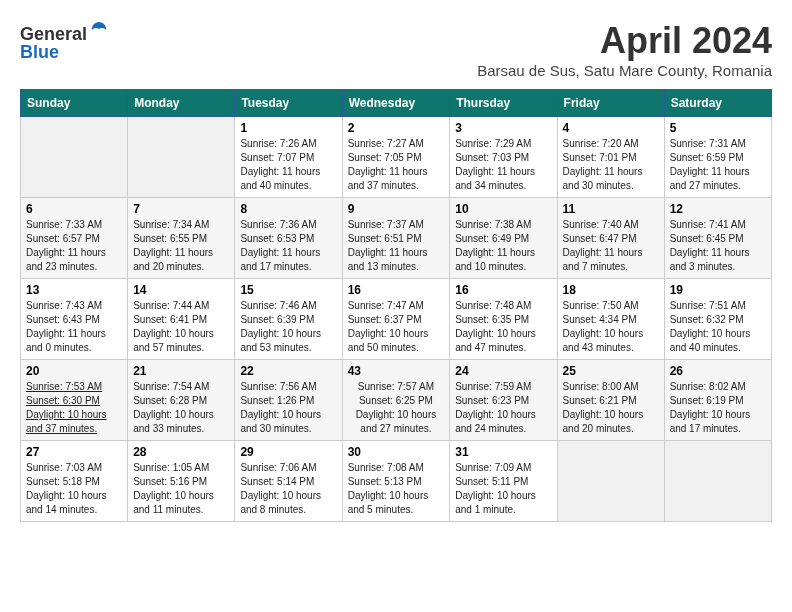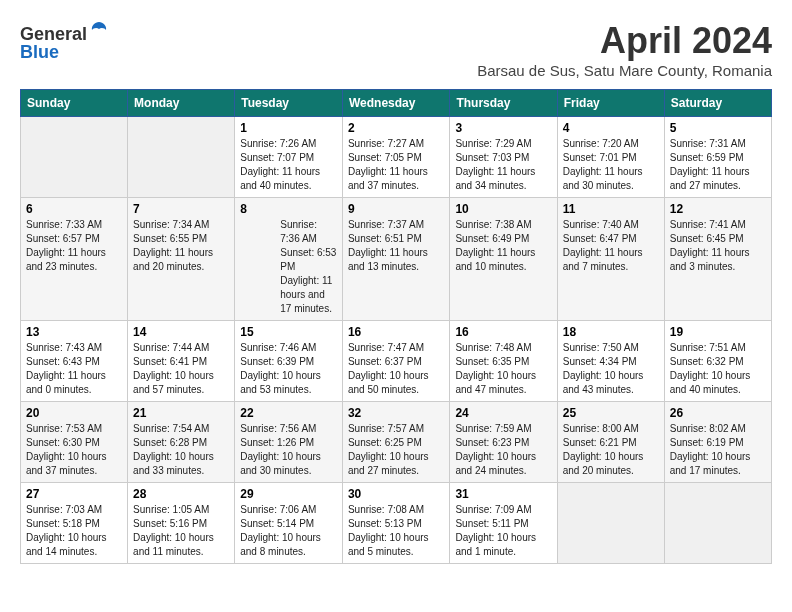--- a/index.html
+++ b/index.html
@@ -164,21 +164,21 @@
 Daylight: 11 hours and 23 minutes.</div>
         </td>
         <td>
           <span class="day-num">7</span>
           <div class="day-info" style="white-space: pre-line;">Sunrise: 7:34 AM
 Sunset: 6:55 PM
 Daylight: 11 hours and 20 minutes.</div>
         </td>
         <td>
           <span class="day-num">8</span>
-          <div class="day-info" style="white-space: pre-line; margin-left: 40px;">Sunrise: 7:36 AM
+          <div class="day-info" style="white-space: pre-line;">Sunrise: 7:36 AM
 Sunset: 6:53 PM
 Daylight: 11 hours and 17 minutes.</div>
         </td>
         <td>
           <span class="day-num">9</span>
           <div class="day-info" style="white-space: pre-line;">Sunrise: 7:37 AM
 Sunset: 6:51 PM
 Daylight: 11 hours and 13 minutes.</div>
         </td>
         <td>
@@ -240,39 +240,39 @@
         <td>
           <span class="day-num">19</span>
           <div class="day-info" style="white-space: pre-line;">Sunrise: 7:51 AM
 Sunset: 6:32 PM
 Daylight: 10 hours and 40 minutes.</div>
         </td>
       </tr>
       <tr>
         <td>
           <span class="day-num">20</span>
-          <div class="day-info" style="white-space: pre-line;">Sunrise: 7:53 AM
+          <div class="day-info" style="white-space: pre-line; text-decoration: underline;">Sunrise: 7:53 AM
 Sunset: 6:30 PM
 Daylight: 10 hours and 37 minutes.</div>
         </td>
         <td>
           <span class="day-num">21</span>
           <div class="day-info" style="white-space: pre-line;">Sunrise: 7:54 AM
 Sunset: 6:28 PM
 Daylight: 10 hours and 33 minutes.</div>
         </td>
         <td>
           <span class="day-num">22</span>
           <div class="day-info" style="white-space: pre-line;">Sunrise: 7:56 AM
 Sunset: 1:26 PM
 Daylight: 10 hours and 30 minutes.</div>
         </td>
         <td>
-          <span class="day-num">32</span>
-          <div class="day-info" style="white-space: pre-line;">Sunrise: 7:57 AM
+          <span class="day-num">43</span>
+          <div class="day-info" style="white-space: pre-line; text-align: center;">Sunrise: 7:57 AM
 Sunset: 6:25 PM
 Daylight: 10 hours and 27 minutes.</div>
         </td>
         <td>
           <span class="day-num">24</span>
           <div class="day-info" style="white-space: pre-line;">Sunrise: 7:59 AM
 Sunset: 6:23 PM
 Daylight: 10 hours and 24 minutes.</div>
         </td>
         <td>

